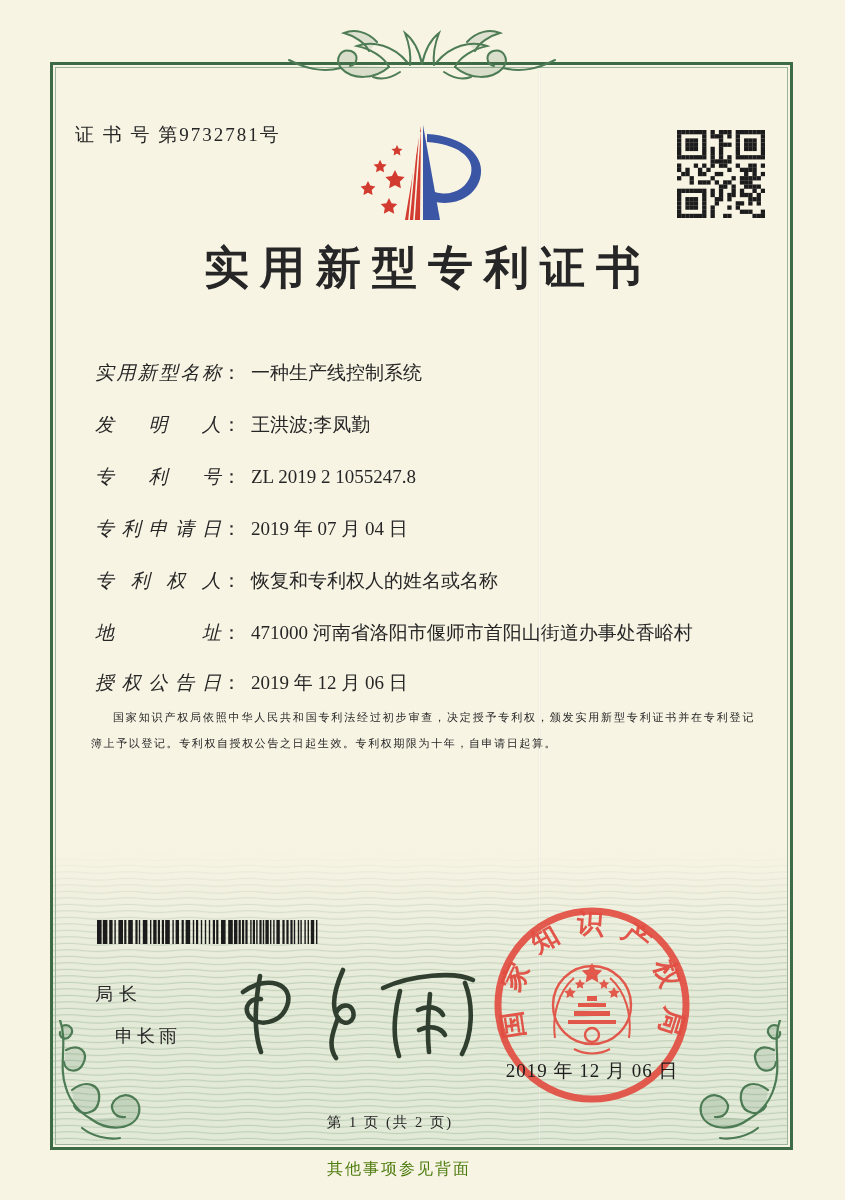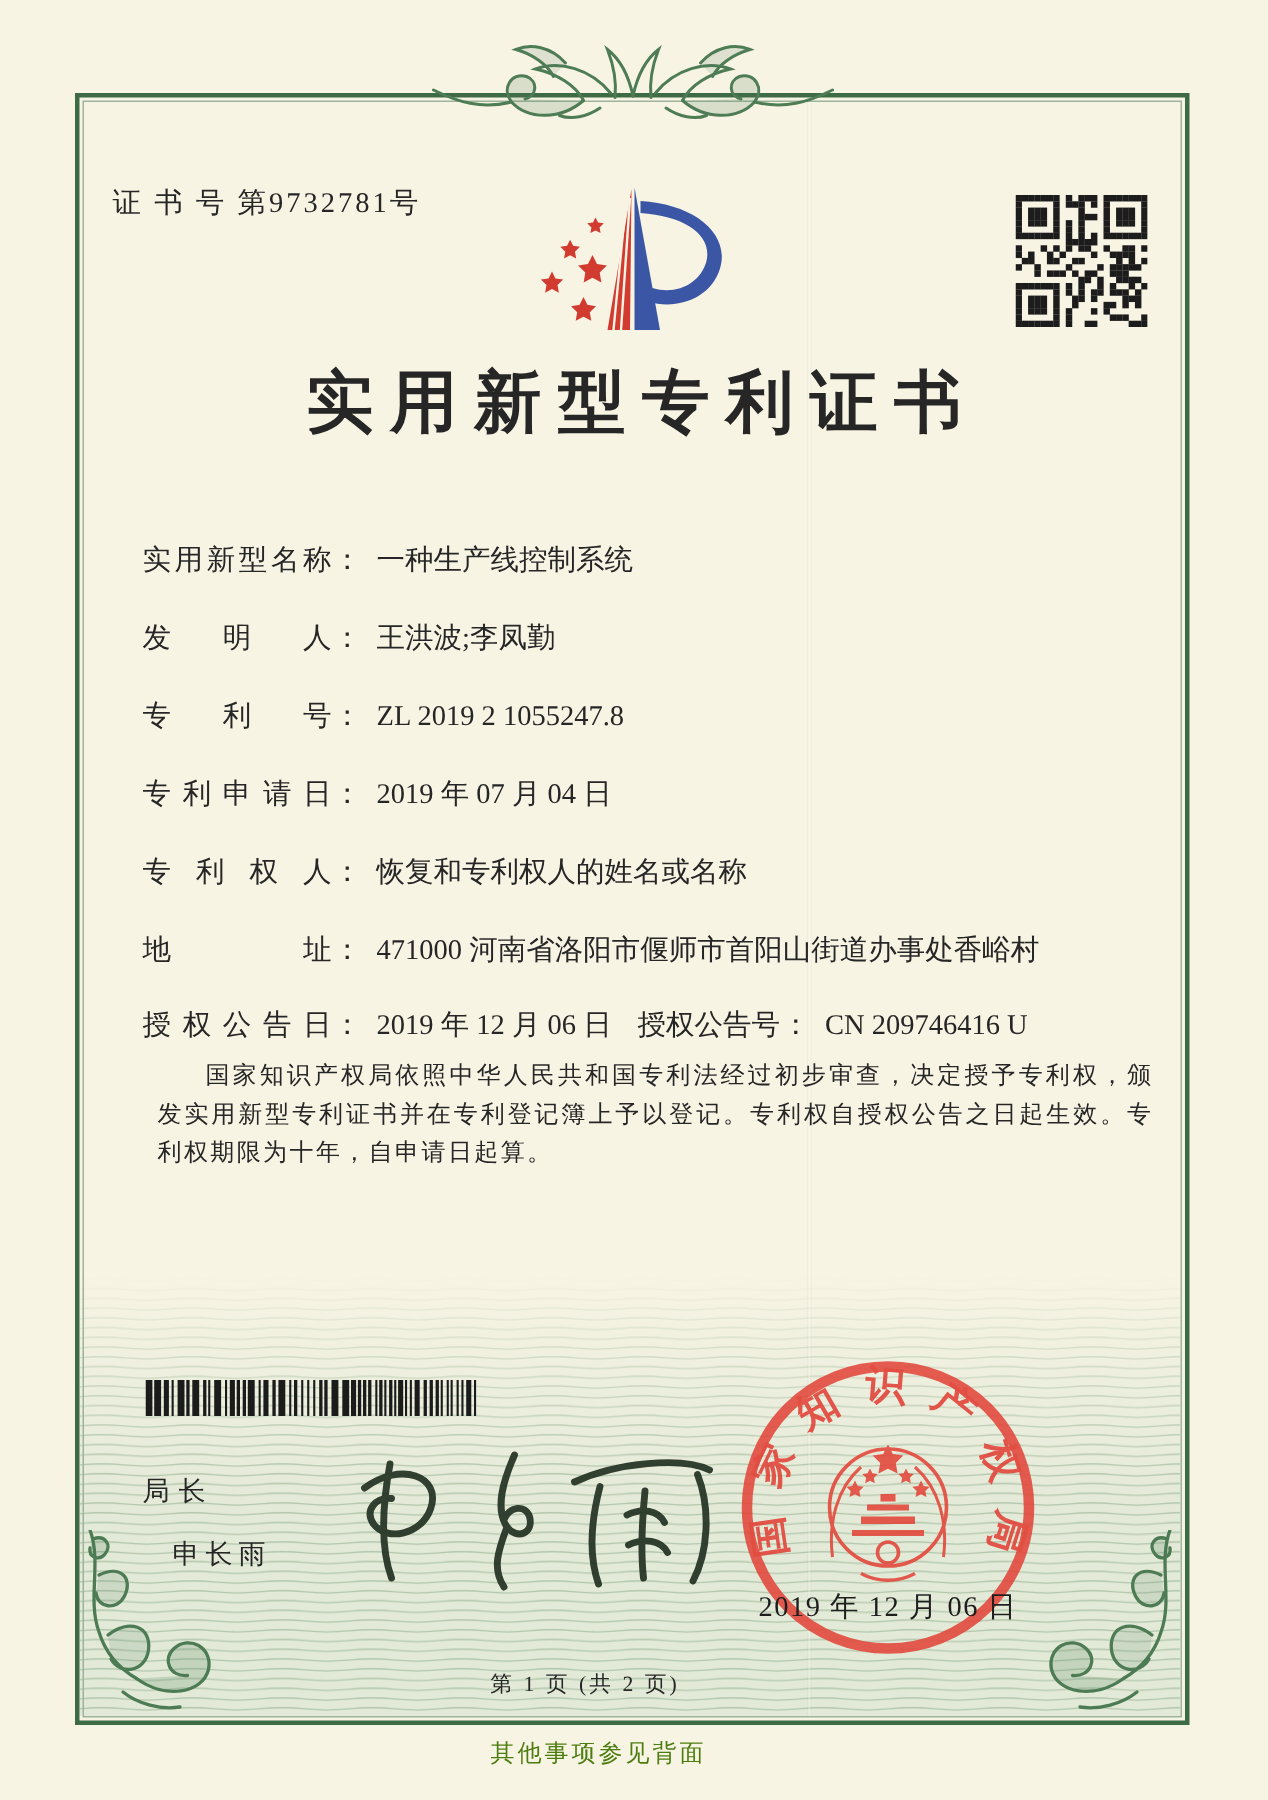--- a/index.html
+++ b/index.html
@@ -25,25 +25,25 @@
   .guilloche-svg{position:absolute;inset:0;
     -webkit-mask-image:linear-gradient(180deg,transparent 0,rgba(0,0,0,.55) 18%,#000 45%);
     mask-image:linear-gradient(180deg,transparent 0,rgba(0,0,0,.55) 18%,#000 45%);}
   .crease{position:absolute;left:538px;top:62px;width:3px;height:1082px;z-index:2;
     background:linear-gradient(90deg,rgba(120,110,80,.07),rgba(255,255,255,.28),rgba(120,110,80,.05));}
   
   .cert-no{left:75px;top:122px;font-size:19px;letter-spacing:2px;z-index:6;}
   .title{left:0;top:238px;width:845px;text-align:center;font-size:45px;font-weight:600;
          letter-spacing:11px;padding-left:11px;box-sizing:border-box;z-index:6;}
   .field-row{left:95px;font-size:19px;z-index:6;white-space:nowrap;}
-  .f-label{display:inline-block;width:126px;text-align:justify;text-align-last:justify;}
+  .f-label{display:inline-block;width:126px;text-align:justify;text-align-last:justify;font-style:italic;}
   .f-colon{display:inline-block;margin-left:1px;}
   .f-value{margin-left:10px;}
   .grant-col2{position:absolute;left:330px;top:0;white-space:nowrap;}
-  .body-text{left:105px;top:705px;width:664px;font-size:16px;line-height:25.5px;
+  .body-text{left:91px;top:705px;width:664px;font-size:11px;line-height:25.5px;
              letter-spacing:1.6px;text-align:justify;z-index:6;}
   .body-text p{margin:0;text-indent:2em;}
   .signer{left:95px;z-index:6;font-size:18px;}
   .signer-title{top:982px;letter-spacing:6px;}
   .signer-name{top:1024px;letter-spacing:4px;margin-left:20px;}
   .seal-date{left:472px;top:1058px;width:240px;text-align:center;font-size:19px;
              letter-spacing:1px;z-index:8;color:#1e1e1e;}
   .page-no{left:50px;top:1113px;width:680px;text-align:center;font-size:14.5px;
            letter-spacing:2px;z-index:6;}
   .back-note{left:327px;top:1159px;font-size:16px;letter-spacing:2px;color:#4d7c0f;z-index:6;}
@@ -371,23 +371,20 @@
 </div>
 <div class="abs field-row" style="top:568px">
   <span class="f-label">专利权人</span><span class="f-colon">：</span><span class="f-value">恢复和专利权人的姓名或名称</span>
 </div>
 <div class="abs field-row" style="top:620px">
   <span class="f-label">地址</span><span class="f-colon">：</span><span class="f-value">471000  河南省洛阳市偃师市首阳山街道办事处香峪村</span>
 </div>
 
 <div class="abs field-row" style="top:670px">
   <span class="f-label">授权公告日</span><span class="f-colon">：</span><span class="f-value">2019 年 12 月 06 日</span>
-  <span class="grant-col2">
-    <span>授权公告号</span><span class="f-colon">：</span><span class="f-value">CN 209746416 U</span>
-  </span>
 </div>
 
 <div class="abs body-text">
   <p>国家知识产权局依照中华人民共和国专利法经过初步审查，决定授予专利权，颁发实用新型专利证书并在专利登记簿上予以登记。专利权自授权公告之日起生效。专利权期限为十年，自申请日起算。</p>
 </div>
 
 <svg id="barcode-svg" class="abs barcode" width="222" height="24" viewBox="0 0 222 24" preserveAspectRatio="none">
     <g fill="#1b1b1b">
       <rect x="0.0" y="0" width="4.6" height="24"></rect>
       <rect x="5.8" y="0" width="4.6" height="24"></rect>

